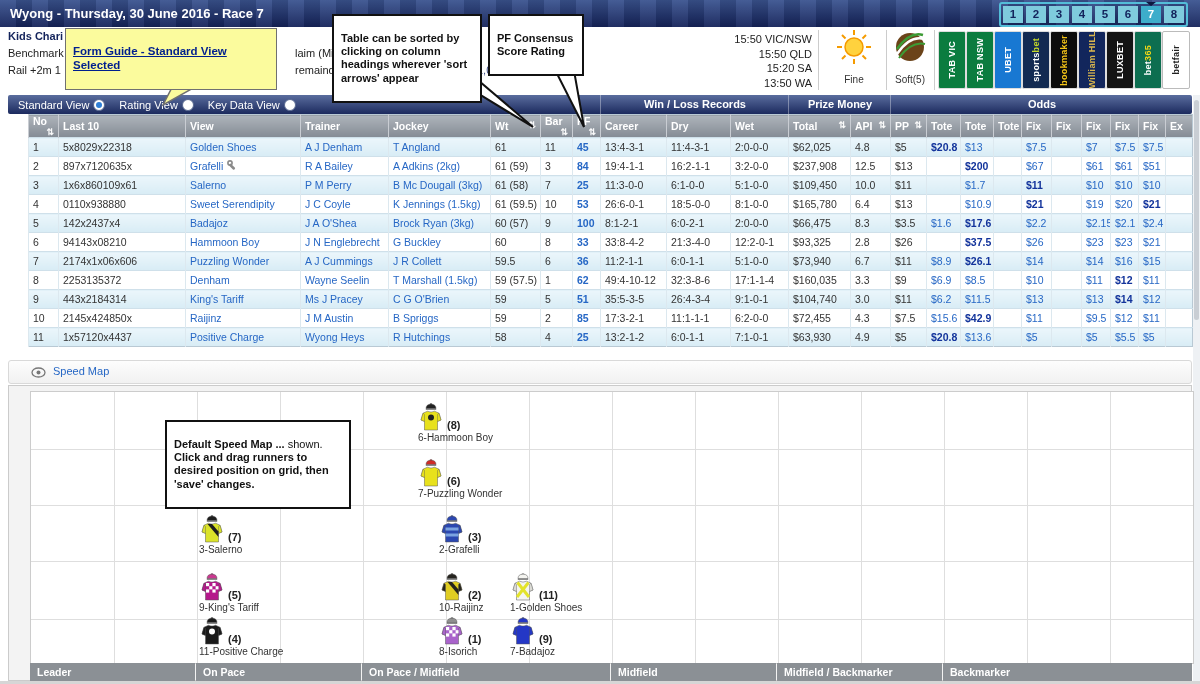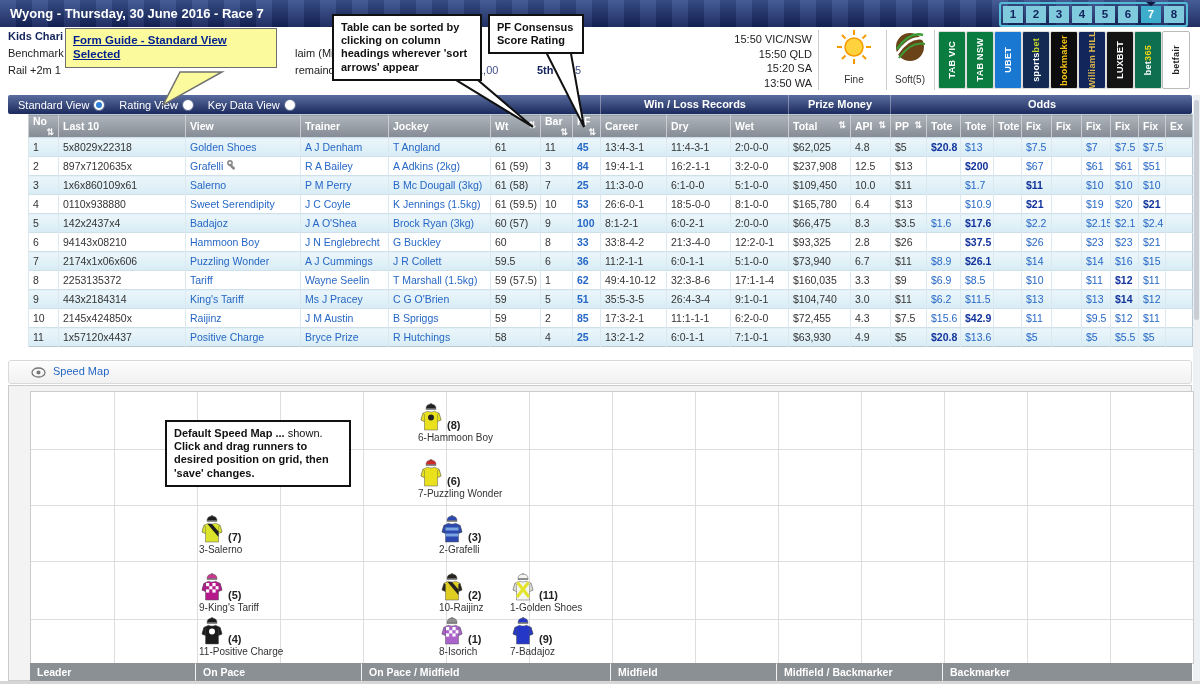--- a/index.html
+++ b/index.html
@@ -50,21 +50,21 @@
   table.form td{height:18px;padding:0 4px;border-left:1px solid #dce8ef;border-top:1px solid #cfe0ea;
     white-space:nowrap;overflow:hidden;color:#333;}
   tr.stripe td{background:linear-gradient(#ebf6fb,#d8ecf5);}
   tr.plain td{background:#fff;}
   .lnk{color:#2667c5;cursor:pointer;}
   .pfv{color:#2667c5;font-weight:bold;}
   .ov{color:#2667c5;cursor:pointer;}
   .ob{color:#12339b;font-weight:bold;}
   .wrench{margin-left:4px;vertical-align:-1px;}
   
-  .callout{position:absolute;background:#fff;border:2px solid #111;padding:5px 7px;font-size:11px;
+  .callout{position:absolute;background:#fff;border:2px solid #111;padding:16px 7px;font-size:11px;
     font-weight:bold;line-height:1.2;z-index:6;color:#111;}
   .callout .norm{font-weight:normal;}
   .callout.yellow{background:#fbfb9d;border:1px solid #707070;color:#001f8e;text-decoration:underline;
     font-size:11.5px;}
   .tails{position:absolute;left:0;top:0;z-index:5;pointer-events:none;}
   
   .smheader{position:absolute;left:8px;top:360px;width:1182px;height:22px;
     background:linear-gradient(#fdfdfd,#f1f1f1);border:1px solid #d9d9d9;border-radius:3px;}
   .smlink{position:absolute;left:44px;top:4px;font-size:11px;color:#2667c5;cursor:pointer;}
   .eye{position:absolute;left:22px;top:6px;}
@@ -424,21 +424,21 @@
           <td><span class="ov">$14</span></td>
           <td></td>
           <td><span class="ov">$14</span></td>
           <td><span class="ov">$16</span></td>
           <td><span class="ov">$15</span></td>
           <td></td>
         </tr>
         <tr class="plain">
           <td><span class="">8</span></td>
           <td><span class="">2253135372</span></td>
-          <td><span class="lnk">Tariff</span></td>
+          <td><span class="lnk">Denham</span></td>
           <td><span class="lnk">Wayne Seelin</span></td>
           <td><span class="lnk">T Marshall (1.5kg)</span></td>
           <td><span class="">59 (57.5)</span></td>
           <td><span class="">1</span></td>
           <td><span class="pfv">62</span></td>
           <td><span class="">49:4-10-12</span></td>
           <td><span class="">32:3-8-6</span></td>
           <td><span class="">17:1-1-4</span></td>
           <td><span class="">$160,035</span></td>
           <td><span class="">3.3</span></td>
@@ -500,21 +500,21 @@
           <td></td>
           <td><span class="ov">$9.5</span></td>
           <td><span class="ov">$12</span></td>
           <td><span class="ov">$11</span></td>
           <td></td>
         </tr>
         <tr class="stripe">
           <td><span class="">11</span></td>
           <td><span class="">1x57120x4437</span></td>
           <td><span class="lnk">Positive Charge</span></td>
-          <td><span class="lnk">Bryce Prize</span></td>
+          <td><span class="lnk">Wyong Heys</span></td>
           <td><span class="lnk">R Hutchings</span></td>
           <td><span class="">58</span></td>
           <td><span class="">4</span></td>
           <td><span class="pfv">25</span></td>
           <td><span class="">13:2-1-2</span></td>
           <td><span class="">6:0-1-1</span></td>
           <td><span class="">7:1-0-1</span></td>
           <td><span class="">$63,930</span></td>
           <td><span class="">4.9</span></td>
           <td><span class="">$5</span></td>

